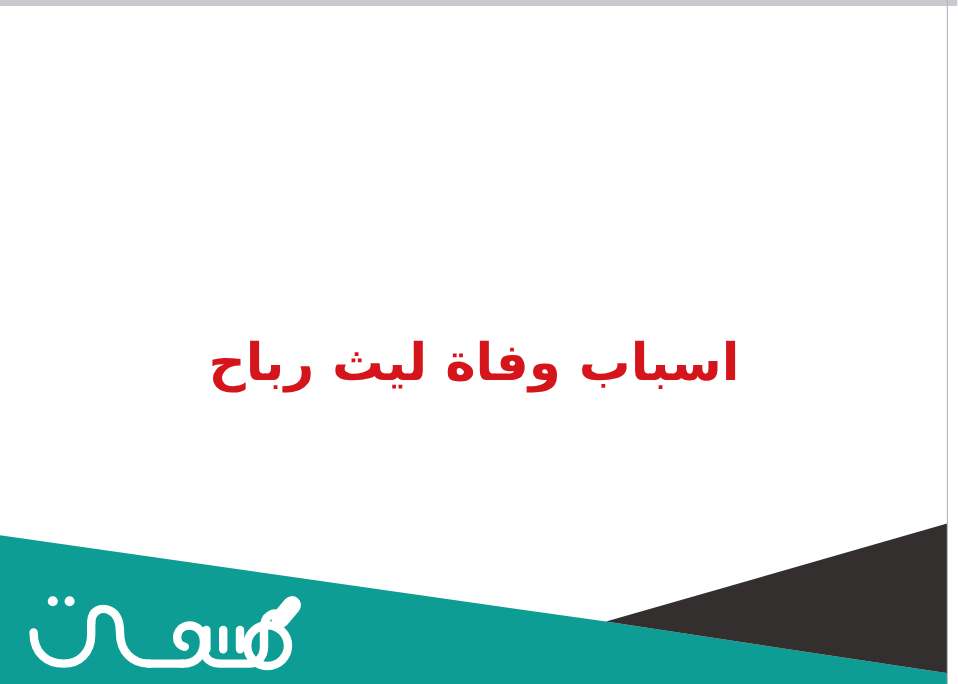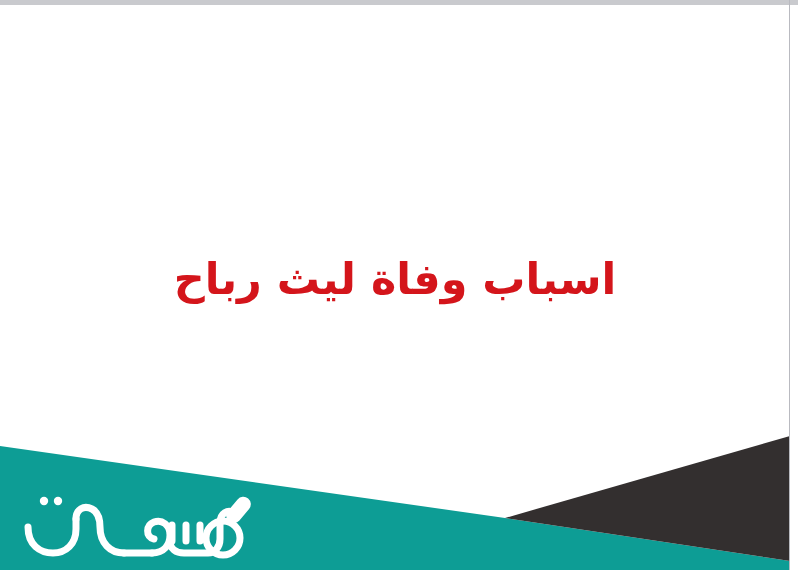--- a/index.html
+++ b/index.html
@@ -65,21 +65,21 @@
     top: 0;
     width: 798px;
     height: 570px;
     pointer-events: none;
   }
 
   
   .headline {
     position: absolute;
     left: 0;
-    top: 242px;
+    top: 266px;
     width: 790px;
     height: 76px;
     display: flex;
     align-items: center;
     justify-content: center;
     direction: rtl;
   }
   .headline-text {
     color: #d4151b;
     font-size: 43px;

